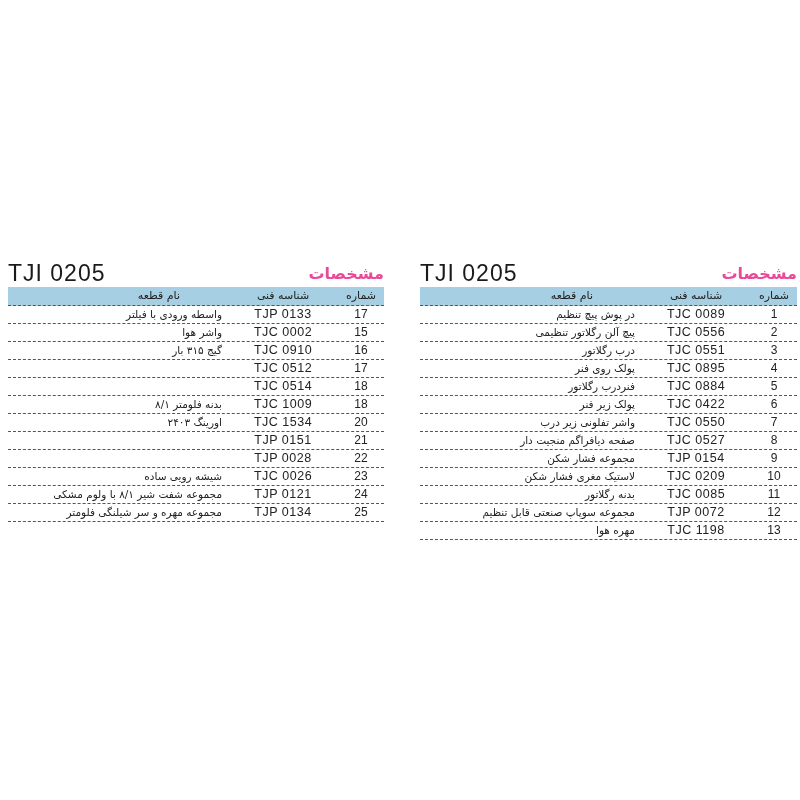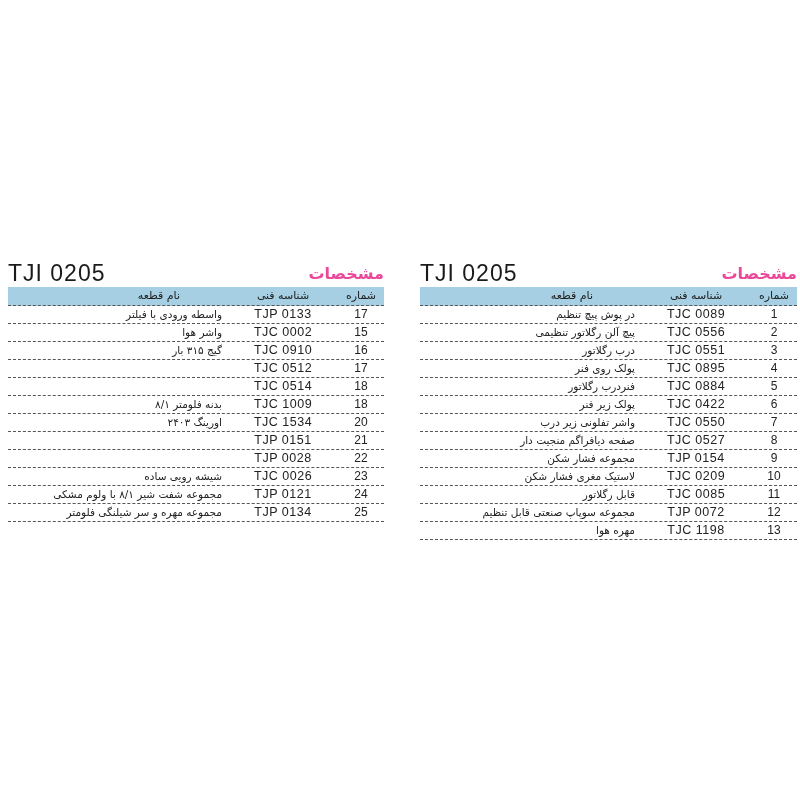--- a/index.html
+++ b/index.html
@@ -154,21 +154,21 @@
         <div class="c-name">مجموعه فشار شکن</div>
       </div>
       <div class="row">
         <div class="c-num">10</div>
         <div class="c-id">TJC 0209</div>
         <div class="c-name">لاستیک مغری فشار شکن</div>
       </div>
       <div class="row">
         <div class="c-num">11</div>
         <div class="c-id">TJC 0085</div>
-        <div class="c-name">قابل رگلاتور</div>
+        <div class="c-name">بدنه رگلاتور</div>
       </div>
       <div class="row">
         <div class="c-num">12</div>
         <div class="c-id">TJP 0072</div>
         <div class="c-name">مجموعه سوپاپ صنعتی قابل تنظیم</div>
       </div>
       <div class="row">
         <div class="c-num">13</div>
         <div class="c-id">TJC 1198</div>
         <div class="c-name">مهره هوا</div>

